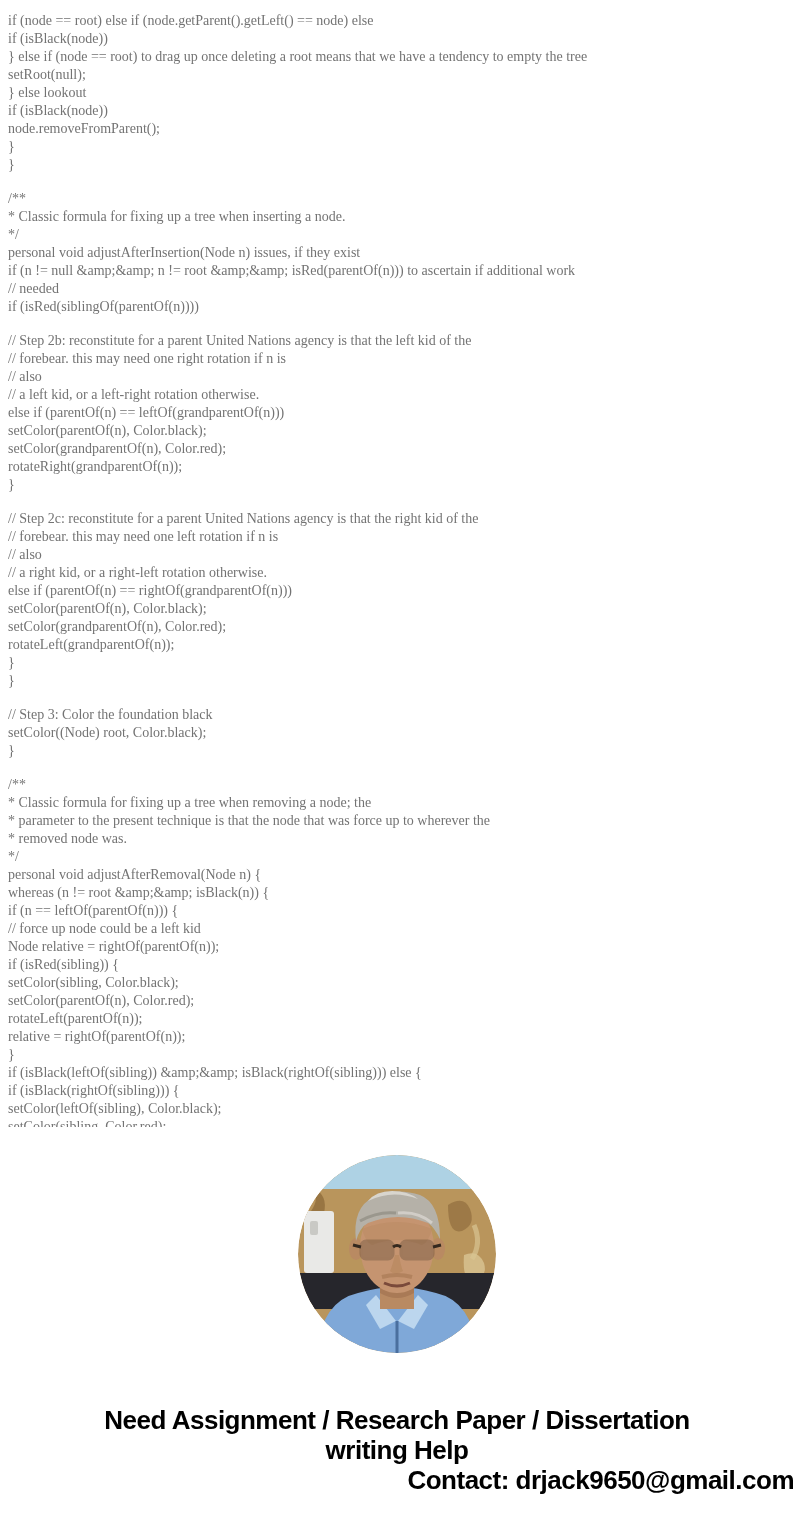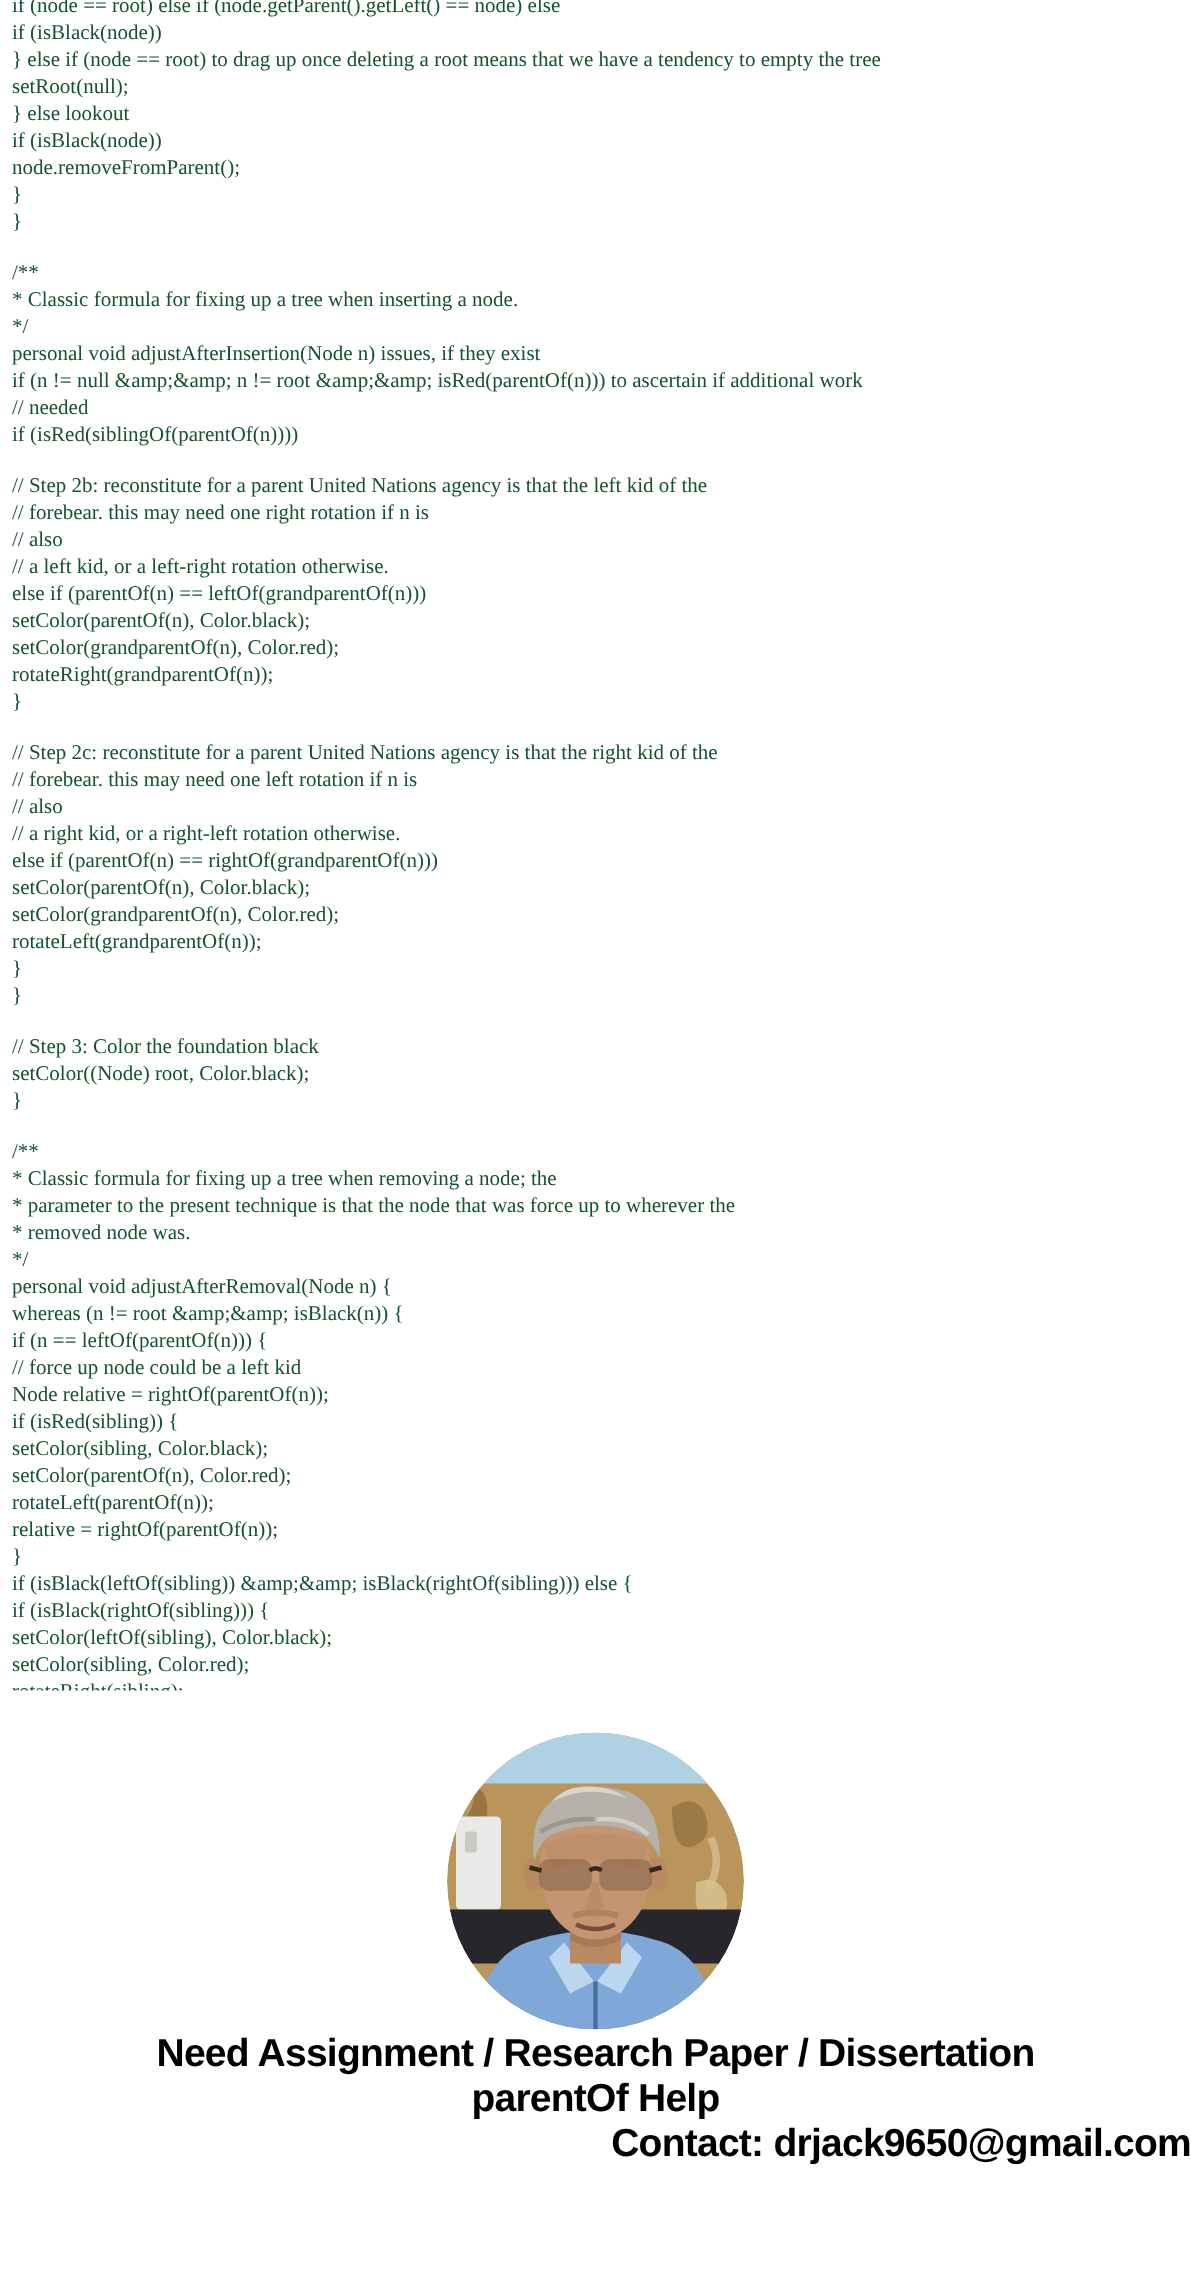--- a/index.html
+++ b/index.html
@@ -7,25 +7,25 @@
     padding: 0;
     background: #ffffff;
   }
   body {
     width: 794px;
     font-family: "Liberation Serif", serif;
   }
   .code-view {
     height: 1127px;
     overflow: hidden;
-    padding: 0 8px;
+    padding: 16px 8px;
     font-family: "Liberation Serif", serif;
     font-size: 14px;
     line-height: 18px;
-    color: #14532d;
+    color: #737373;
     box-sizing: border-box;
   }
   .code-content {
     margin-top: -4px;
   }
   .code-para {
     margin: 16px 0;
   }
   .code-para:first-child {
     margin-top: 0;
@@ -36,20 +36,21 @@
     justify-content: center;
   }
   .avatar {
     width: 198px;
     height: 198px;
     border-radius: 50%;
     overflow: hidden;
     display: block;
   }
   .footer {
+    margin-top: 52px;
     text-align: center;
     font-family: "Liberation Sans", sans-serif;
     font-weight: 700;
     font-size: 26px;
     line-height: 30px;
     color: #000000;
     letter-spacing: -0.5px;
   }
   .footer .contact-line {
     margin-top: 0;
@@ -125,16 +126,16 @@
 
       <path d="M86 128 q13 6 26 0" stroke="#7a4a3a" stroke-width="3" fill="none"></path>
       <path d="M84 122 q15 -4 30 0" stroke="#a97a56" stroke-width="4" fill="none" opacity="0.7"></path>
     </g>
   </svg>
 </div>
 
 <div class="footer">
   <div>
     <span>Need Assignment / Research Paper / Dissertation</span><br>
-    <span>parentOf Help</span>
+    <span>writing Help</span>
   </div>
   <div class="contact-line">Contact: drjack9650@gmail.com</div>
 </div>
 
 </body></html>

